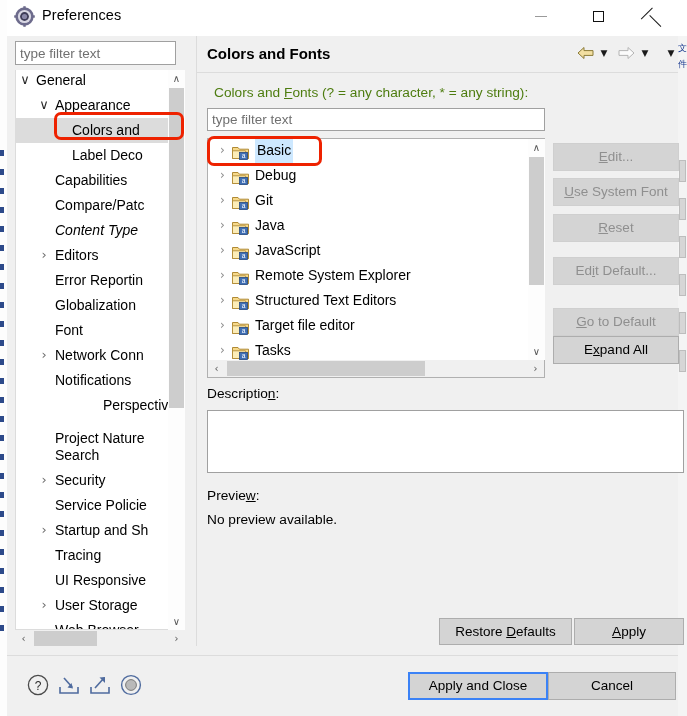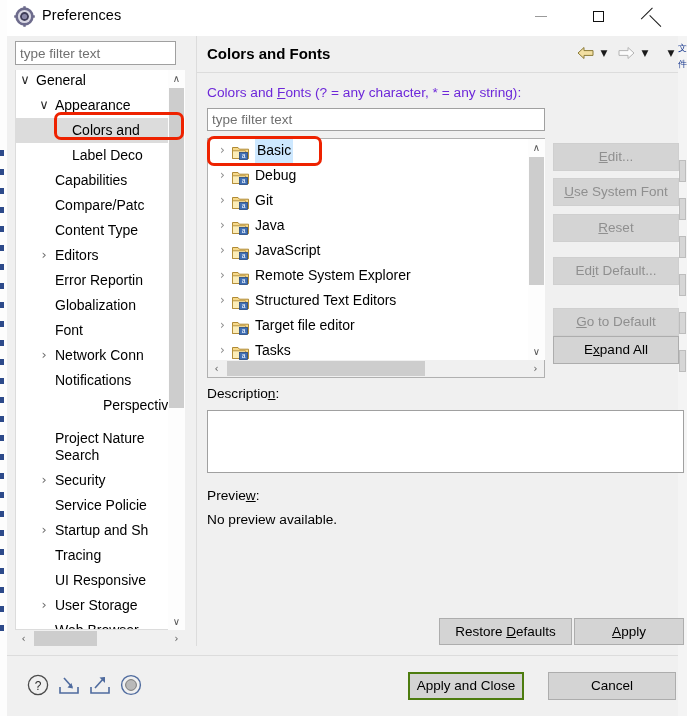--- a/index.html
+++ b/index.html
@@ -148,22 +148,22 @@
   }
   .sep-line {
     position: absolute; left: 190px; top: 72px; width: 481px; height: 1px;
     background: #dcdcdc;
   }
   .vdiv {
     position: absolute; left: 189px; top: 36px; width: 1px; height: 610px;
     background: #dcdcdc;
   }
   .filter-label {
-    position: absolute; left: 200px; top: 85px;
-    font-size: 13.7px; color: #6d28d9; white-space: nowrap;
+    position: absolute; left: 207px; top: 85px;
+    font-size: 13.7px; color: #4d7c0f; white-space: nowrap;
   }
   .filter-box2 {
     position: absolute; left: 200px; top: 108px; width: 338px; height: 23px;
     background: #fff; border: 1px solid #a0a0a0;
     font-size: 13.5px; color: #707070; padding: 1px 0 0 4px; line-height: 20px;
   }
 
   .list-pane {
     position: absolute; left: 200px; top: 138px; width: 338px; height: 240px;
     background: #ffffff; border: 1px solid #b0b0b0;
@@ -211,22 +211,22 @@
   .bbtn {
     position: absolute; background: #d4d4d4; border: 1px solid #adadad;
     font-size: 13.5px; text-align: center; color: #000;
   }
   .btn-restore { left: 432px; top: 618px; width: 133px; height: 27px; line-height: 25px; }
   .btn-apply   { left: 567px; top: 618px; width: 110px; height: 27px; line-height: 25px; }
   .bottom-div {
     position: absolute; left: 0; top: 655px; width: 671px; height: 1px; background: #dcdcdc;
   }
   .btn-applyclose {
-    left: 401px; top: 672px; width: 116px; height: 28px; line-height: 24px;
-    border: 2px solid #4d7c0f;
+    left: 401px; top: 672px; width: 140px; height: 28px; line-height: 24px;
+    border: 2px solid #3b82f6;
   }
   .btn-cancel { left: 541px; top: 672px; width: 128px; height: 28px; line-height: 26px; }
 
   .footer-icons { position: absolute; left: 18px; top: 672px; height: 28px; }
   .ficon { position: absolute; top: 0; width: 26px; height: 26px; }
 
   
   .annot {
     position: absolute; border: 3px solid #ee2200; border-radius: 7px;
     pointer-events: none;
@@ -328,21 +328,21 @@
         <div class="tree-item" style="top: 73px;">
           <span class="lbl" style="left: 56px;">Label Deco</span>
         </div>
         <div class="tree-item" style="top: 98px;">
           <span class="lbl" style="left: 39px;">Capabilities</span>
         </div>
         <div class="tree-item" style="top: 123px;">
           <span class="lbl" style="left: 39px;">Compare/Patc</span>
         </div>
         <div class="tree-item" style="top: 148px;">
-          <span class="lbl" style="left: 39px;">Content Type</span>
+          <span class="lbl" style="left: 39px; font-style: italic;">Content Type</span>
         </div>
         <div class="tree-item" style="top: 173px;">
           <span class="tw" style="left: 21px;">›</span>
           <span class="lbl" style="left: 39px;">Editors</span>
         </div>
         <div class="tree-item" style="top: 198px;">
           <span class="lbl" style="left: 39px;">Error Reportin</span>
         </div>
         <div class="tree-item" style="top: 223px;">
           <span class="lbl" style="left: 39px;">Globalization</span>

